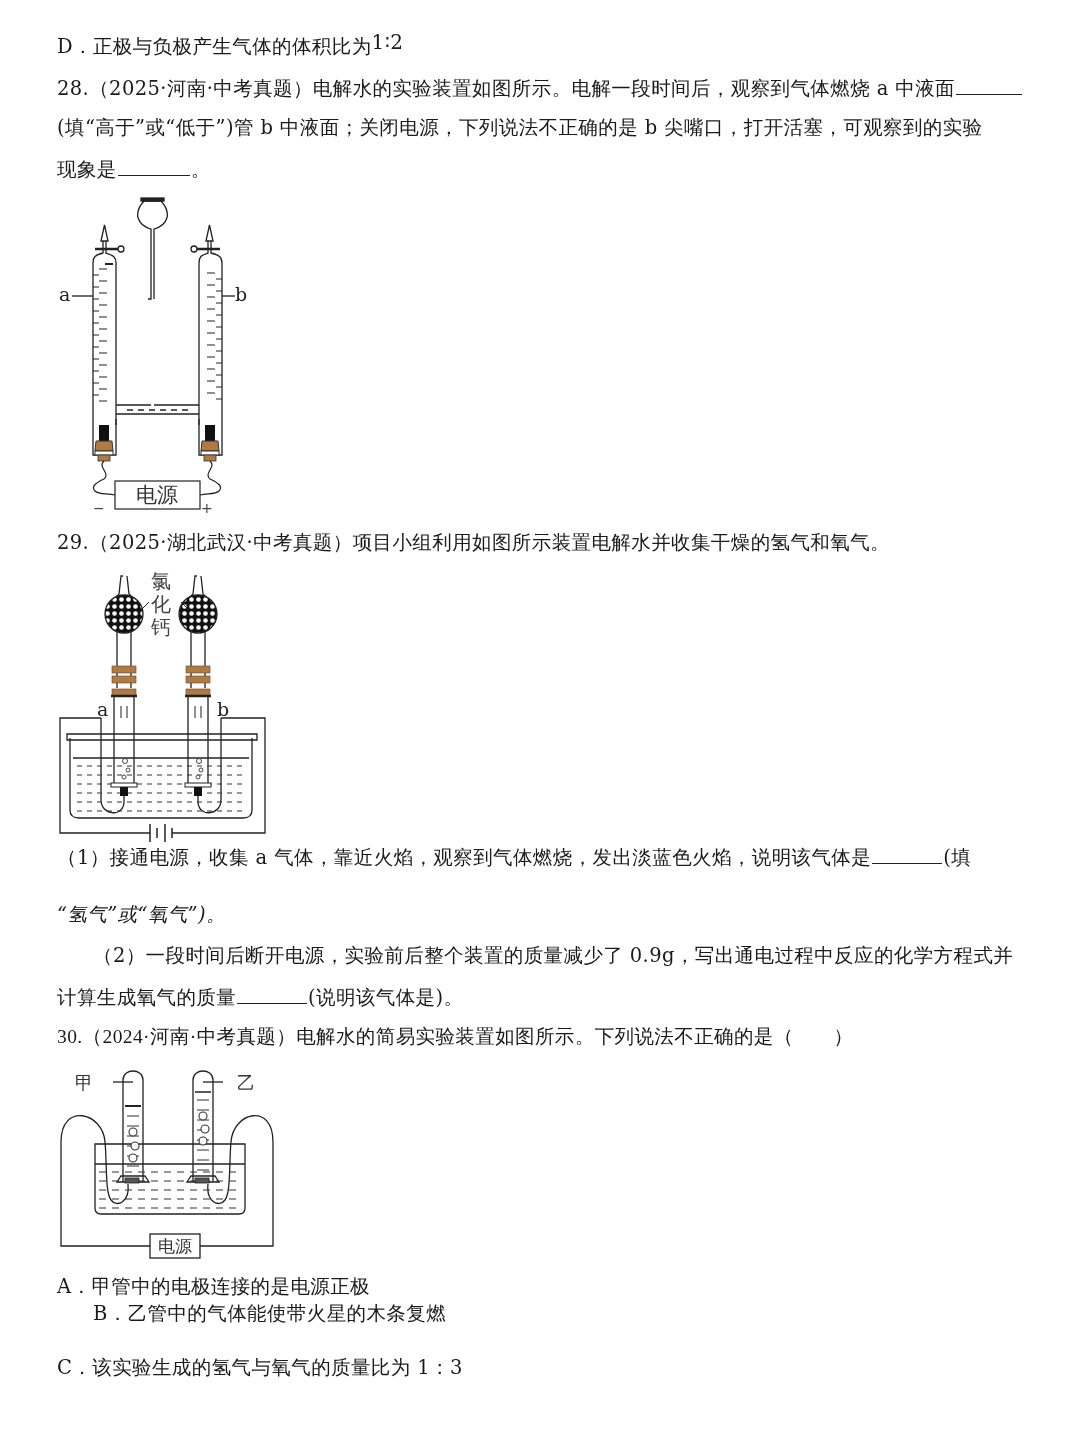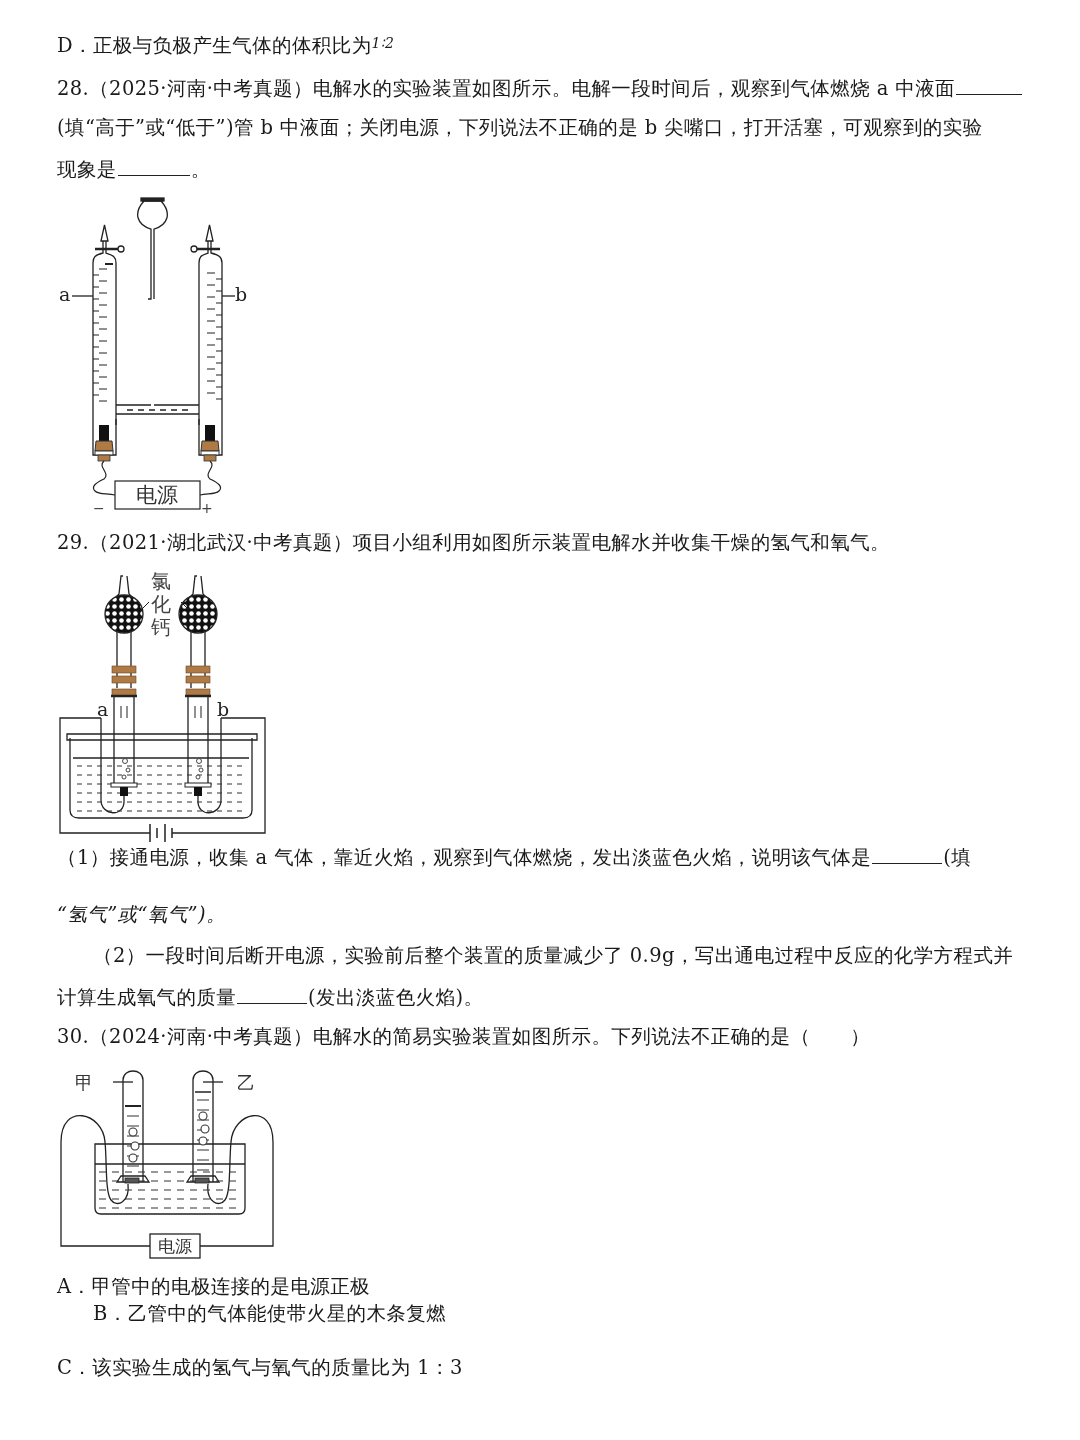--- a/index.html
+++ b/index.html
@@ -12,21 +12,21 @@
     position: absolute; left: 57px;
     font-size: 19.5px; line-height: 28px; white-space: nowrap;
     letter-spacing: 0.4px;
   }
   .blank {
     display: inline-block; border-bottom: 1.3px solid #222;
     height: 20px; vertical-align: baseline; margin: 0 1px;
   }
   .fig { position: absolute; }
   .fig svg { display: block; }
-  .ratio { font-size: 14px; position: relative; top: -4px; font-style: italic; }
+  .ratio { font-size: 20px; position: relative; top: -4px; }
 </style>
 </head>
 <body>
 
 <div class="line" style="top:32px;">
   <span>D．正极与负极产生气体的体积比为</span><span class="ratio">1∶2</span>
 </div>
 
 <div class="line" style="top:74px;">
   <span>28.</span><span>（2025·河南·中考真题）</span><span>电解水的实验装置如图所示。电解一段时间后，观察到气体燃烧 a 中液面</span><span class="blank" style="width:66px;"></span>
@@ -90,21 +90,21 @@
     </g>
     <text x="102" y="307" text-anchor="middle" font-size="21" fill="#333" font-family="DejaVu Sans, sans-serif">电源</text>
     <text x="4" y="106" font-size="19" fill="#222" font-family="DejaVu Serif, serif">a</text>
     <text x="180" y="106" font-size="19" fill="#222" font-family="DejaVu Serif, serif">b</text>
     <text x="38" y="318" font-size="14" fill="#444" font-family="DejaVu Sans, sans-serif">−</text>
     <text x="146" y="318" font-size="14" fill="#444" font-family="DejaVu Sans, sans-serif">+</text>
   </svg>
 </div>
 
 <div class="line" style="top:529px;">
-  <span>29.</span><span>（2021·湖北武汉·中考真题）</span><span>项目小组利用如图所示装置电解水并收集干燥的氢气和氧气。</span>
+  <span>29.</span><span>（2025·湖北武汉·中考真题）</span><span>项目小组利用如图所示装置电解水并收集干燥的氢气和氧气。</span>
 </div>
 
 <div class="fig" style="left:55px; top:568px;">
   <svg width="220" height="280" viewBox="0 0 220 280">
     <defs>
       <pattern id="granules" width="7" height="7" patternUnits="userSpaceOnUse">
         <rect width="7" height="7" fill="#111"></rect>
         <circle cx="3.5" cy="3.5" r="2.3" fill="#fff"></circle>
       </pattern>
     </defs>
@@ -177,24 +177,24 @@
 <div class="line" style="top:843px;">
   <span>（1）接通电源，收集 a 气体，靠近火焰，观察到气体燃烧，发出淡蓝色火焰，说明该气体是</span><span class="blank" style="width:70px;"></span><span>(填</span>
 </div>
 <div class="line" style="top:901px;font-style:italic;">
   <span>“氢气”或“氧气”)。</span>
 </div>
 <div class="line" style="top:942px;margin-left:36px;">
   <span>（2）一段时间后断开电源，实验前后整个装置的质量减少了 0.9g，写出通电过程中反应的化学方程式并</span>
 </div>
 <div class="line" style="top:983px;">
-  <span>计算生成氧气的质量</span><span class="blank" style="width:70px;"></span><span>(发出淡蓝色火焰)。</span>
-</div>
-
-<div class="line" style="top:1023px;">
+  <span>计算生成氧气的质量</span><span class="blank" style="width:70px;"></span><span>(说明该气体是)。</span>
+</div>
+
+<div class="line" style="top:1023px;font-family:Liberation Serif, serif;">
   <span>30.</span><span>（2024·河南·中考真题）</span><span>电解水的简易实验装置如图所示。下列说法不正确的是（　　）</span>
 </div>
 
 <div class="fig" style="left:55px; top:1062px;">
   <svg width="225" height="200" viewBox="0 0 225 200">
     <g fill="none" stroke="#222" stroke-width="1.3">
 
       <path d="M68 120 L68 18 C68 6 88 6 88 18 L88 120"></path>
       <path d="M138 120 L138 18 C138 6 158 6 158 18 L158 120"></path>
       <path d="M62 120 L66 114 L90 114 L94 120 Z"></path>

